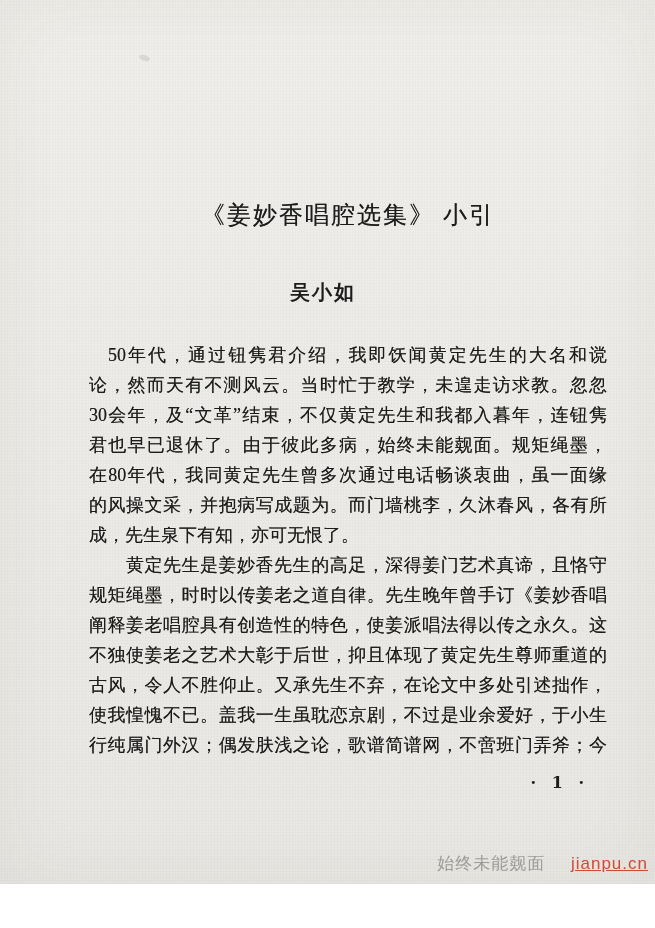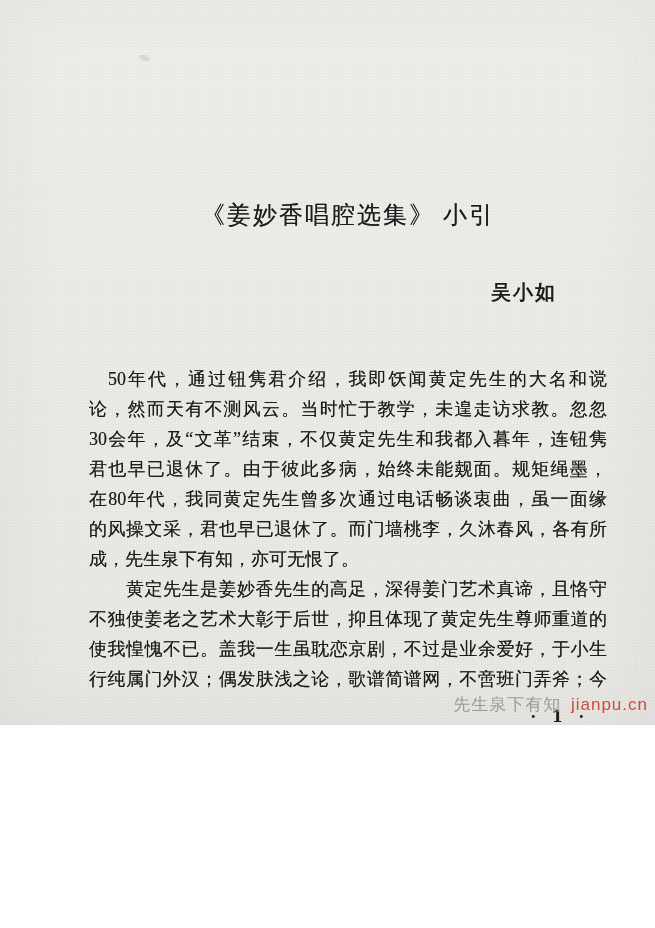--- a/index.html
+++ b/index.html
@@ -2,21 +2,21 @@
 <html><head>
 <meta charset="utf-8">
 <style>
   html, body { margin: 0; padding: 0; }
   body {
     width: 655px; height: 928px;
     font-family: "Liberation Serif", "DejaVu Serif", serif;
   }
   .page {
     position: relative;
-    width: 655px; height: 725px;
+    width: 655px; height: 884px;
     overflow: hidden;
     color: #1c1c1c;
     background:
       radial-gradient(rgba(0,0,0,0.018) 1px, transparent 1.2px) 0 0 / 3px 3px,
       linear-gradient(180deg, #f1efeb 0%, #edebe7 55%, #eae8e4 100%);
     box-shadow: inset 0 0 70px rgba(60,55,45,0.05);
   }
   .content {
     position: absolute;
     left: 89px; top: 0;
@@ -27,28 +27,28 @@
     text-align: center;
     font-size: 24px;
     font-weight: 400;
     letter-spacing: 2px;
     white-space: nowrap;
     text-shadow: 0 0 0.5px rgba(20,20,20,0.7);
   }
   .author {
     margin-top: 49px;
     line-height: 24px;
-    text-align: right;
+    text-align: center;
     padding-right: 50px;
     font-size: 20px;
     font-weight: 700;
     letter-spacing: 2px;
   }
   .body-text {
-    margin-top: 60px;
+    margin-top: 36px;
     font-size: 18px;
     line-height: 30px;
     text-shadow: 0 0 0.4px rgba(20,20,20,0.65);
   }
   .line {
     height: 30px;
     overflow: hidden;
     text-align: justify;
     text-align-last: justify;
   }
@@ -66,21 +66,21 @@
   }
   .watermark {
     position: absolute;
     right: 7px; bottom: 9px;
     font-size: 17px;
     letter-spacing: 1px;
     font-family: "Liberation Sans", "DejaVu Sans", sans-serif;
     white-space: nowrap;
   }
   .watermark .wm-name { color: #9b9a96; }
-  .watermark .wm-url  { color: #cf4a38; margin-left: 4px; }
+  .watermark .wm-url  { color: #cf4a38; margin-left: 20px; text-decoration: underline; }
   .speck { position: absolute; border-radius: 50%; }
   .speck-1 { left: 139px; top: 55px; width: 11px; height: 6px;
              background: rgba(110,110,105,0.16); transform: rotate(18deg); }
   .speck-2 { left: 566px; top: 885px; width: 4px; height: 3px;
              background: rgba(90,90,88,0.35); }
 </style>
 </head>
 <body>
 
 <div class="page">
@@ -95,35 +95,38 @@
     <div class="author">吴小如</div>
 
     <div class="body-text">
 
       <div>
         <div class="line indent-1">50年代，通过钮隽君介绍，我即饫闻黄定先生的大名和谠</div>
         <div class="line">论，然而天有不测风云。当时忙于教学，未遑走访求教。忽忽</div>
         <div class="line">30会年，及“文革”结束，不仅黄定先生和我都入暮年，连钮隽</div>
         <div class="line">君也早已退休了。由于彼此多病，始终未能觌面。规矩绳墨，</div>
         <div class="line">在80年代，我同黄定先生曾多次通过电话畅谈衷曲，虽一面缘</div>
-        <div class="line">的风操文采，君也早已退休了。而门墙桃李，久沐春风，各有所</div>
+        <div class="line">的风操文采，并抱病写成题为。而门墙桃李，久沐春风，各有所</div>
         <div class="line para-end">成，先生泉下有知，亦可无恨了。</div>
       </div>
 
       <div>
         <div class="line indent-2">黄定先生是姜妙香先生的高足，深得姜门艺术真谛，且恪守</div>
+        <div class="line">规矩绳墨，时时以传姜老之道自律。先生晚年曾手订《姜妙香唱</div>
+        <div class="line">阐释姜老唱腔具有创造性的特色，使姜派唱法得以传之永久。这</div>
         <div class="line">不独使姜老之艺术大彰于后世，抑且体现了黄定先生尊师重道的</div>
+        <div class="line">古风，令人不胜仰止。又承先生不弃，在论文中多处引述拙作，</div>
         <div class="line">使我惶愧不已。盖我一生虽耽恋京剧，不过是业余爱好，于小生</div>
         <div class="line">行纯属门外汉；偶发肤浅之论，歌谱简谱网，不啻班门弄斧；今</div>
       </div>
 
     </div>
 
     <div class="page-num">· 1 ·</div>
 
   </div>
 
   <div class="watermark">
-    <span class="wm-name">先生泉下有知</span>
+    <span class="wm-name">始终未能觌面</span>
     <span class="wm-url">jianpu.cn</span>
   </div>
 
 </div>
 
 </body></html>

